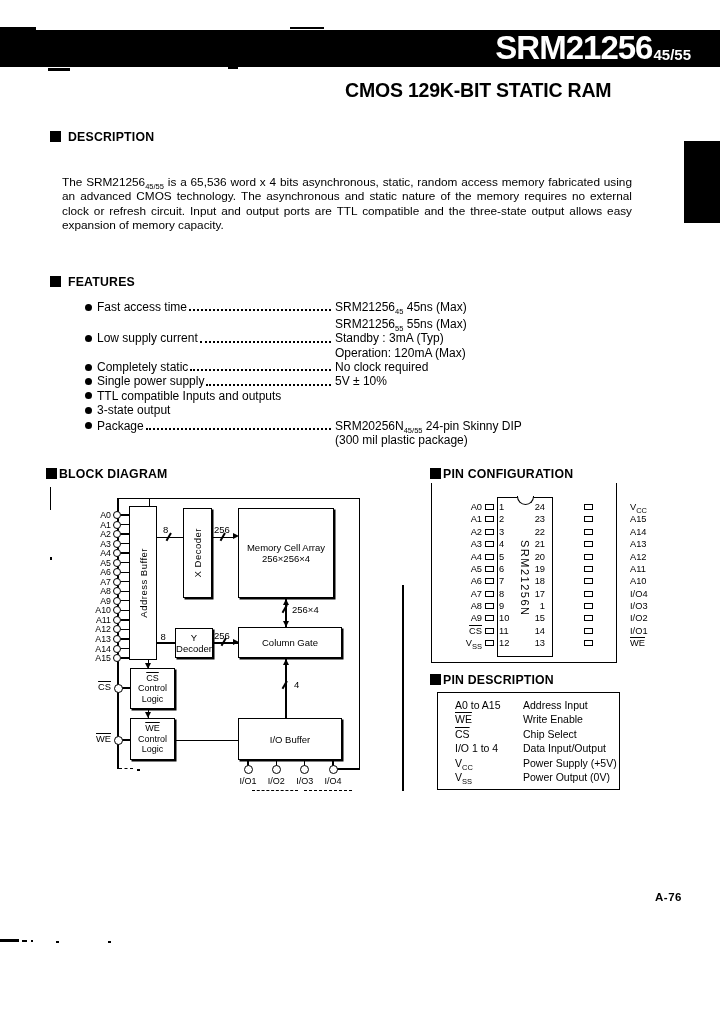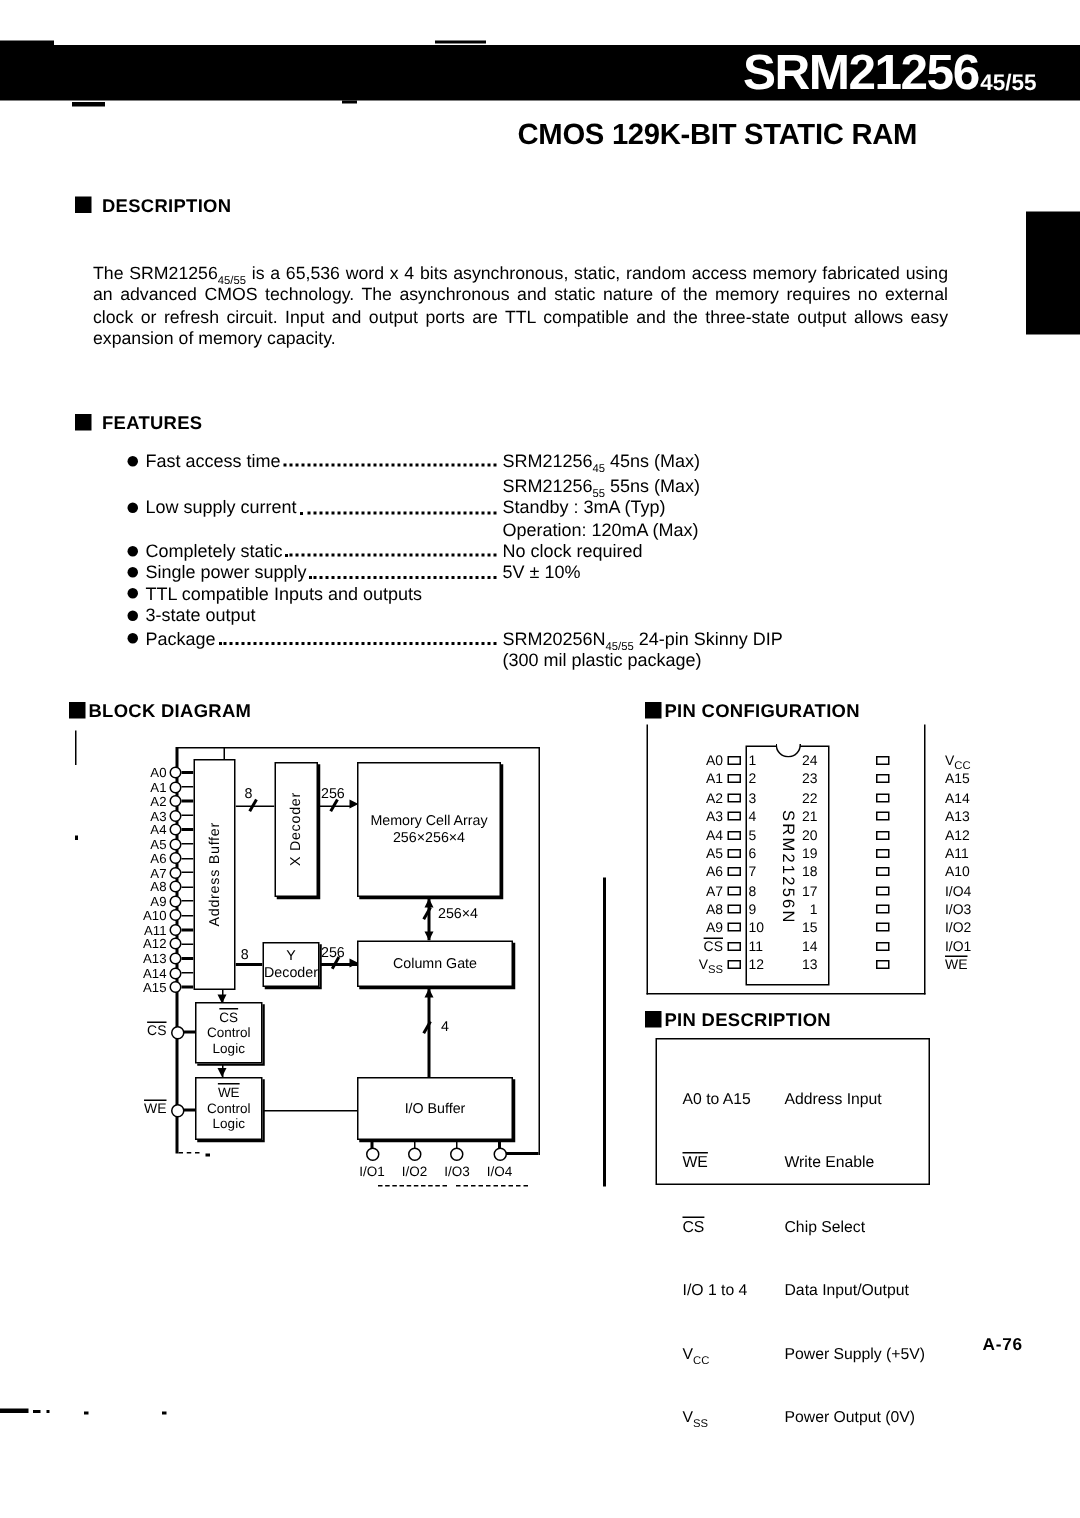--- a/index.html
+++ b/index.html
@@ -73,21 +73,21 @@
   .dipR { left:531px; width:75px;gap:32px; }
   .psq { width:9px; height:6px; border:1.2px solid #000; background:#fff; flex:none; }
   .dl-name { width:33px; text-align:right; padding-right:3px; flex:none; }
   .dl-num { width:14px; padding-left:5px; flex:none; }
   .dr-num { width:14px; text-align:right; padding-right:0; flex:none; }
   .dipR .psq { margin-left:7px; }
   .dr-name { padding-left:5px; }
 
   
   .pd-box { left:437px; top:692px; width:183px; height:98px; border:1px solid #000; padding-top:5.5px; }
-  .pd-row { display:flex; height:14.6px; font-size:10.5px; padding-left:17px; white-space:nowrap;margin-top:28px; }
+  .pd-row { display:flex; height:14.6px; font-size:10.5px; padding-left:17px; white-space:nowrap; }
   .pd-name { width:68px; flex:none; }
 
   
   .page-num { left:655px; top:891px; font-size:11.5px; font-weight:bold; letter-spacing:0.5px; }
   .art { position:absolute; background:#000; }
 </style>
 </head>
 <body>
 
 <div class="page">

